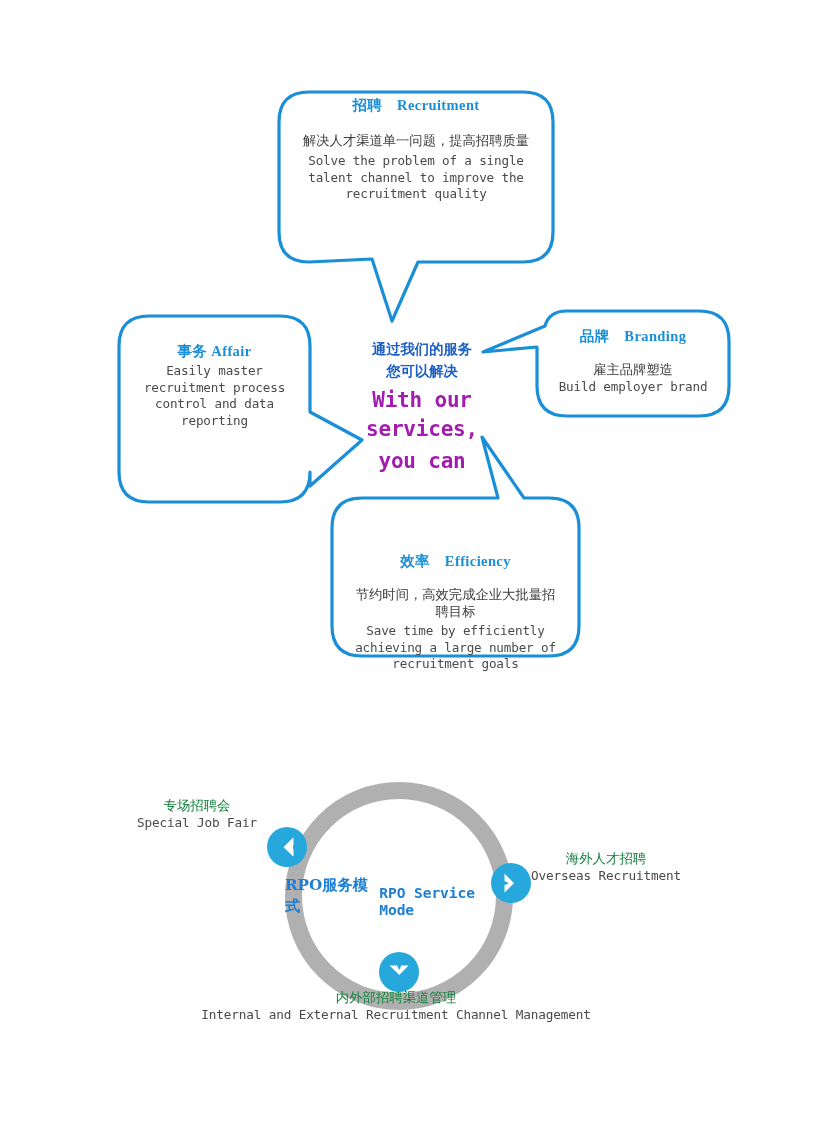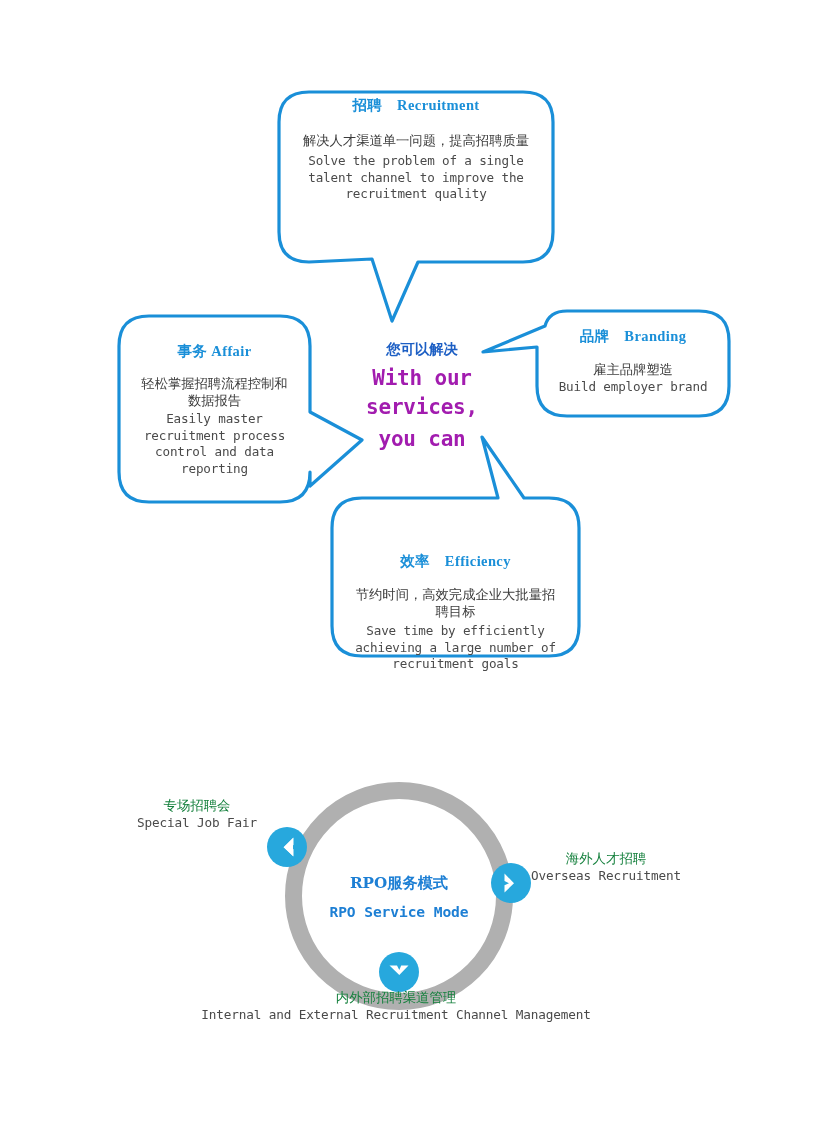--- a/index.html
+++ b/index.html
@@ -135,21 +135,21 @@
     width: 228px; height: 228px;
     box-sizing: border-box;
     border: 17px solid #b0b0b0;
     border-radius: 50%;
   }
   #ring-label {
     position: absolute;
     left: 0; top: 0;
     width: 228px; height: 228px;
     display: flex;
-    flex-direction: column;
+    flex-direction: row;
     align-items: center;
     justify-content: center;
   }
   #ring-label .r-cn {
     color: #1d7fd4;
     font-weight: bold;
     font-size: 15.2px;
     font-family: "DejaVu Serif", "Liberation Serif", serif;
   }
   #ring-label .r-en {
@@ -257,37 +257,37 @@
   </svg>
 
   <div class="bubble" id="bubble-recruitment">
     <div class="b-title">招聘　Recruitment</div>
     <div class="b-cn">解决人才渠道单一问题，提高招聘质量</div>
     <div class="b-en">Solve the problem of a single talent channel to improve the recruitment quality</div>
   </div>
 
   <div class="bubble" id="bubble-affair">
     <div class="b-title">事务 Affair</div>
-    <div class="b-cn">轻松掌握招聘流程控制和数据报告</div>
     <div class="b-en">Easily master recruitment process control and data reporting</div>
   </div>
 
   <div class="bubble" id="bubble-branding">
     <div class="b-title">品牌　Branding</div>
     <div class="b-cn">雇主品牌塑造</div>
     <div class="b-en">Build employer brand</div>
   </div>
 
   <div class="bubble" id="bubble-efficiency">
     <div class="b-title">效率　Efficiency</div>
     <div class="b-cn">节约时间，高效完成企业大批量招聘目标</div>
     <div class="b-en">Save time by efficiently achieving a large number of recruitment goals</div>
   </div>
 
   <div id="center-text">
+    <div class="c-cn">通过我们的服务</div>
     <div class="c-cn">您可以解决</div>
     <div class="c-en">With our services,</div>
     <div class="c-en">you can</div>
   </div>
 
   <div id="ring-wrap">
     <div id="ring"></div>
 
     <div id="ring-label">
       <div class="r-cn">RPO服务模式</div>

